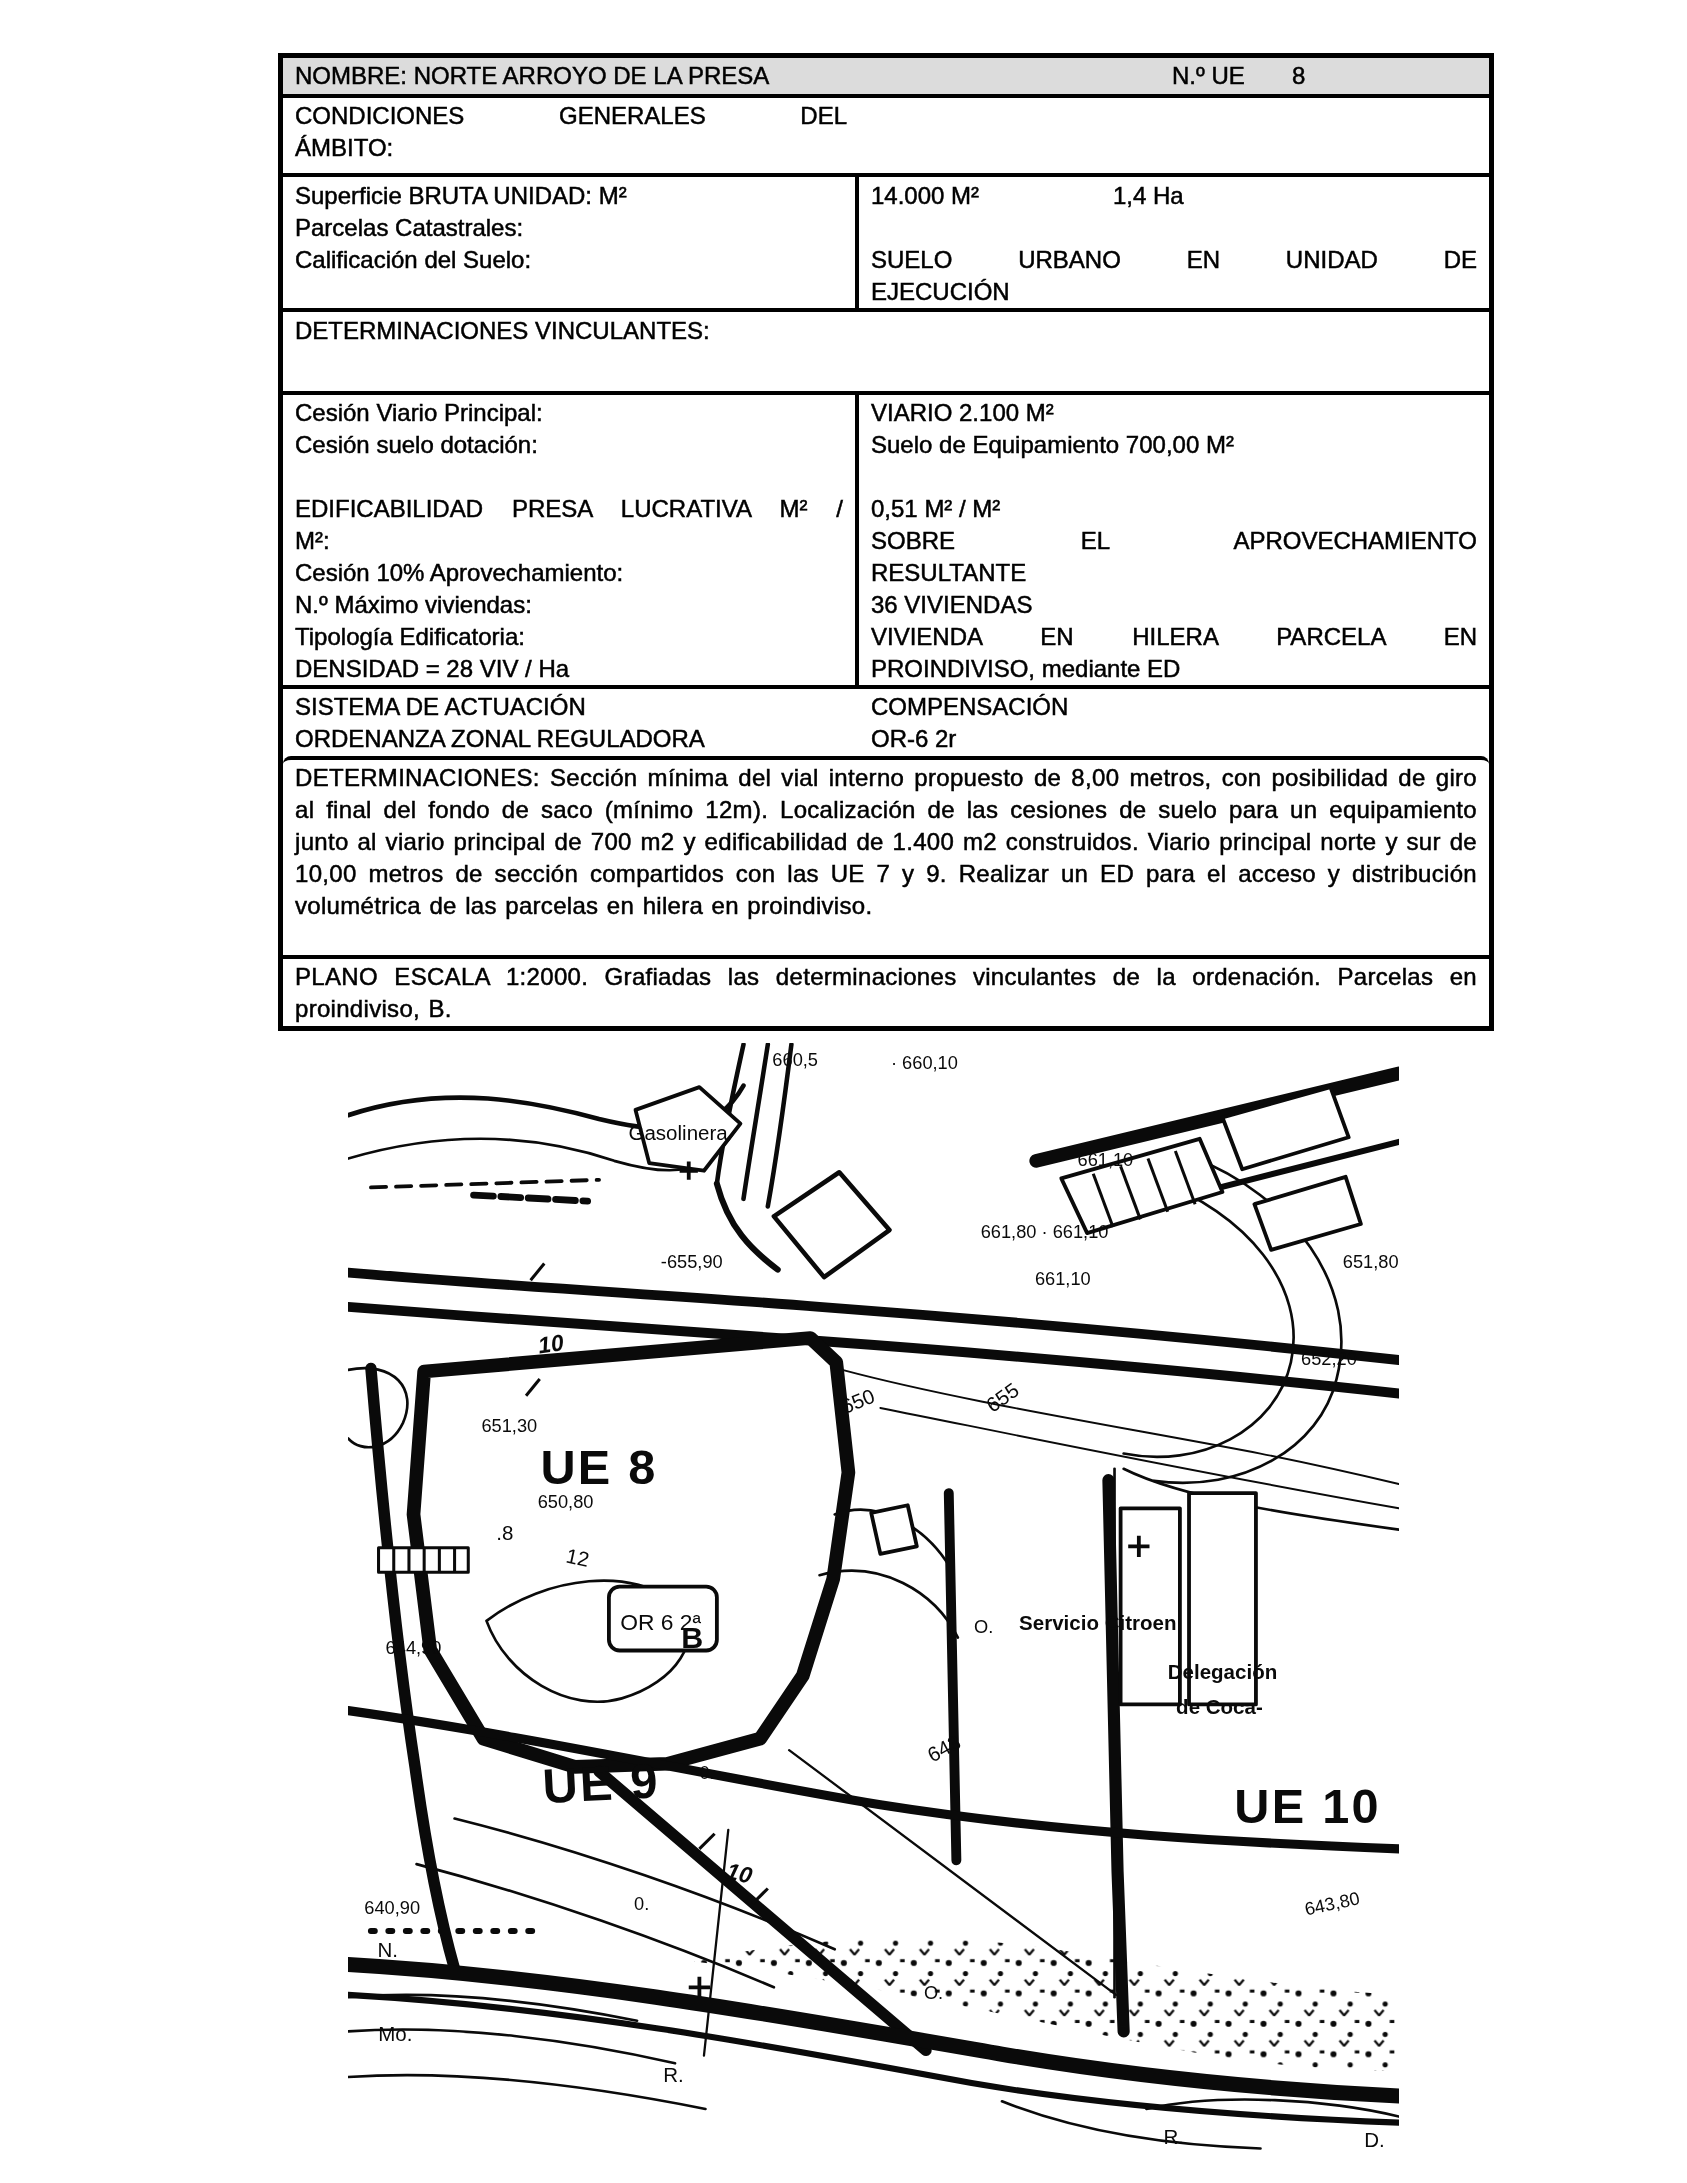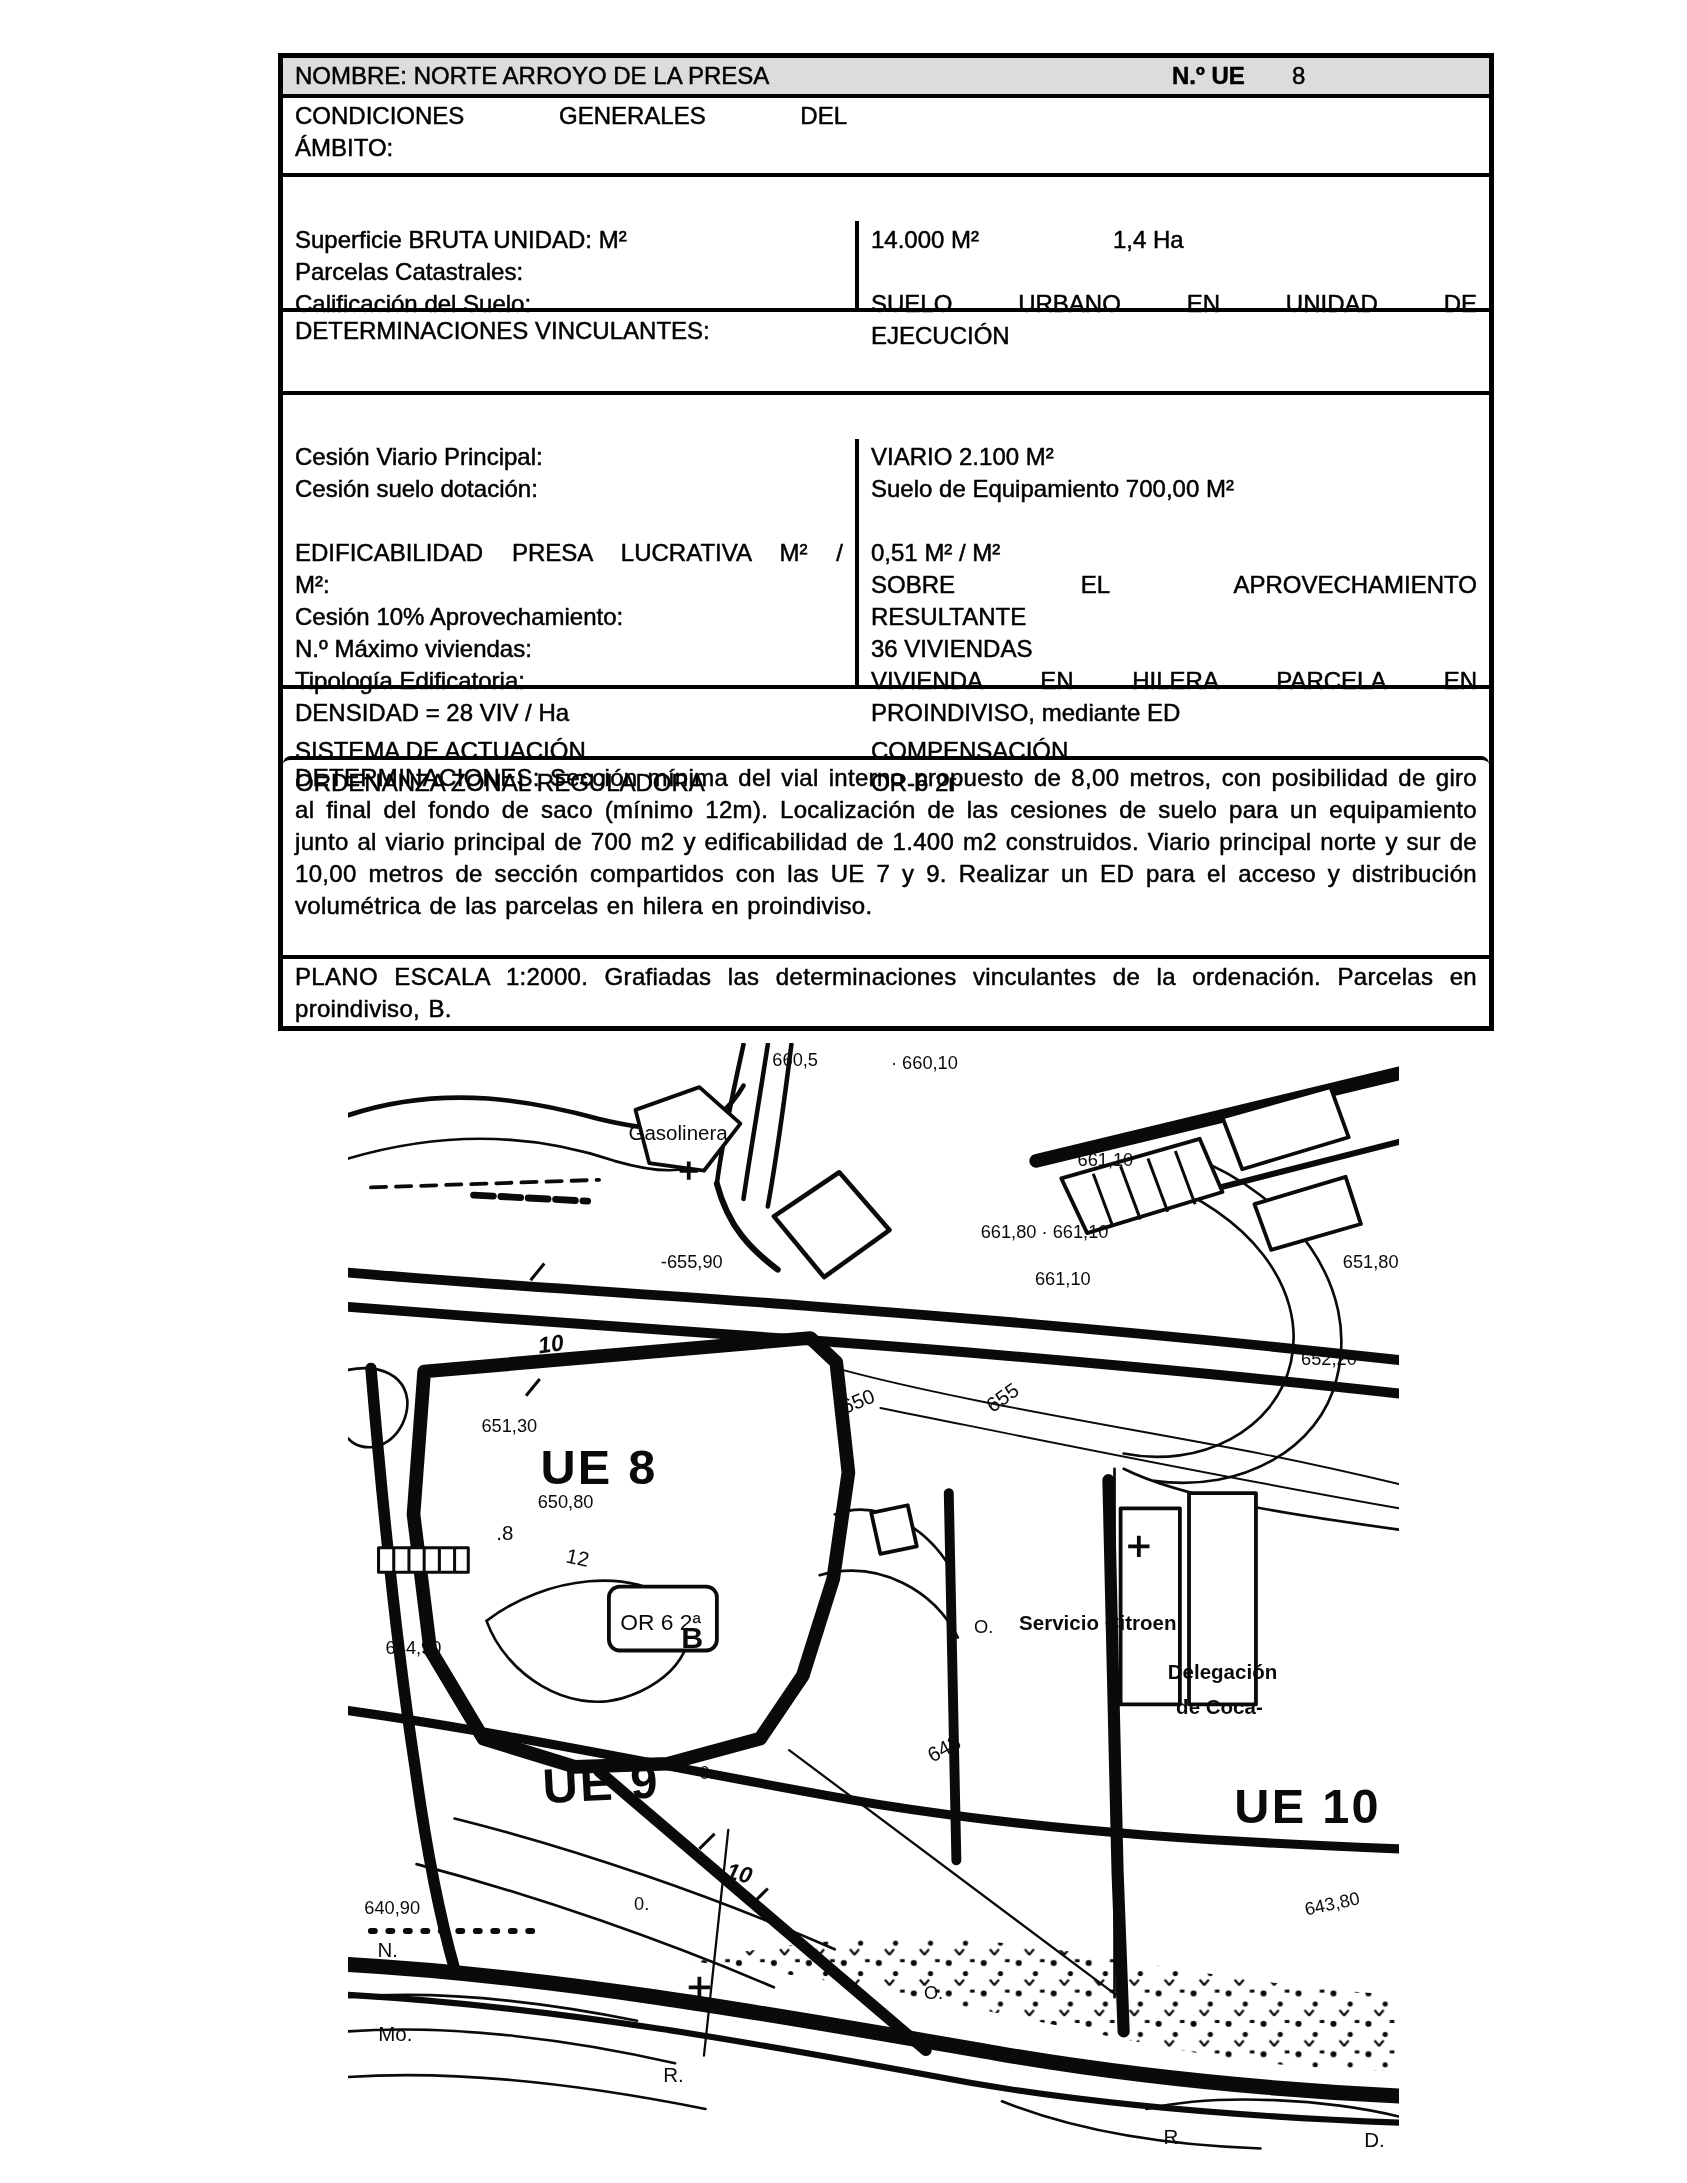--- a/index.html
+++ b/index.html
@@ -11,31 +11,31 @@
   .ink{-webkit-text-stroke:0.5px #000;}
   
   .tbl{
     position:absolute;left:278px;top:53px;width:1216px;
     border:5.3px solid #000;background:#fff;box-sizing:border-box;
     font-size:24px;line-height:32px;
   }
   .row{padding:2.3px 12px 0 12px;box-sizing:content-box;}
   .row + .row{border-top:4.6px solid #000;}
   .r1{height:36px;padding:0 12px;background:#dcdcdc;position:relative;display:flex;align-items:center;}
-  .r1 .hue{position:absolute;left:889px;top:0;height:36px;display:flex;align-items:center;font-weight:bold;}
+  .r1 .hue{position:absolute;left:889px;top:0;height:36px;display:flex;align-items:center;}
   .r1 .hnum{position:absolute;left:1009px;top:0;height:36px;display:flex;align-items:center;}
   .r2{height:73px;}
   .r3{height:131px;}
   .r4{height:76px;}
   .r5{height:290px;}
   .r6{height:67px;}
   .r7{height:193px;border-radius:8px;}
   .r8{height:65px;}
   .cols{display:flex;padding:0;}
-  .cell{padding:2.3px 12px 0 12px;box-sizing:border-box;margin-top:44px;}
+  .cell{padding:2.3px 12px 0 12px;box-sizing:border-box;}
   .c1{width:576px;border-right:4.6px solid #000;flex:none;}
   .c2{flex:1;border-radius:22px;}
   .nodivider .c1{border-right:none;}
   .line{height:32px;overflow:visible;white-space:pre;}
   .jl{white-space:normal;text-align:justify;text-align-last:justify;}
   .w730{width:552px;}
   .para{text-align:justify;letter-spacing:0.3px;word-spacing:1.5px;}
   .gap-val{display:inline-block;width:242px;}
   
   .map{position:absolute;left:348px;top:1043px;width:1051px;height:1107px;}

